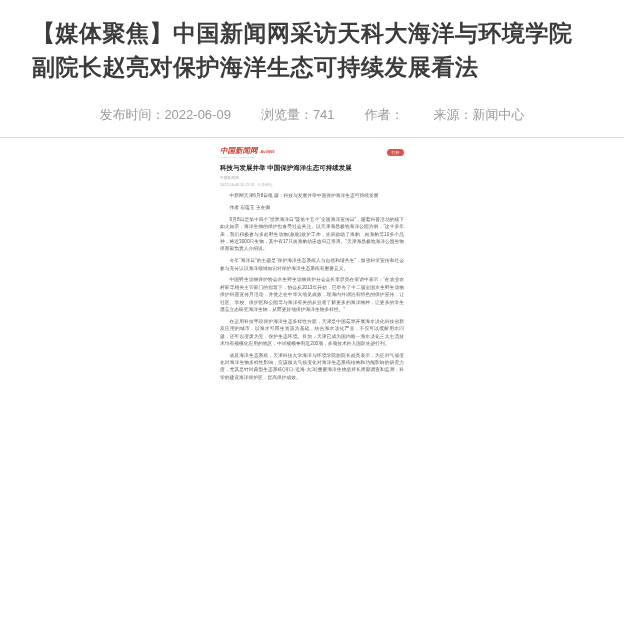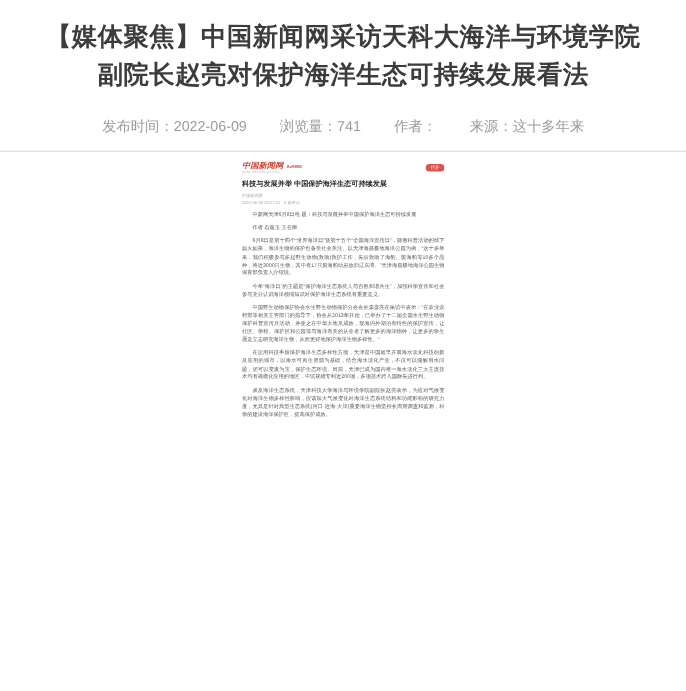--- a/index.html
+++ b/index.html
@@ -7,21 +7,21 @@
   body {
     background: #ffffff;
     font-family: "Liberation Sans", "DejaVu Sans", sans-serif;
     overflow: hidden;
   }
   .page { width: 624px; }
 
   
   h1.title {
     margin: 16px 32px 0;
-    text-align: center;
+    text-align: left;
     font-size: 23px;
     font-weight: bold;
     color: #3c3c3c;
     line-height: 34px;
     letter-spacing: 0.5px;
   }
   .meta {
     margin-top: 22px;
     text-align: center;
     font-size: 13px;
@@ -86,21 +86,21 @@
 <body>
 
 <div class="page">
 
   <h1 class="title">【媒体聚焦】中国新闻网采访天科大海洋与环境学院副院长赵亮对保护海洋生态可持续发展看法</h1>
 
   <div class="meta">
     <span>发布时间：2022-06-09</span>
     <span>浏览量：741</span>
     <span>作者：</span>
-    <span>来源：这十多年来</span>
+    <span>来源：新闻中心</span>
   </div>
 
   <hr class="divider">
 
   <div class="shot-area">
     <div class="mini-wrap">
       <div class="mini">
 
         <div class="mini-header">
           <div class="mini-logo">

